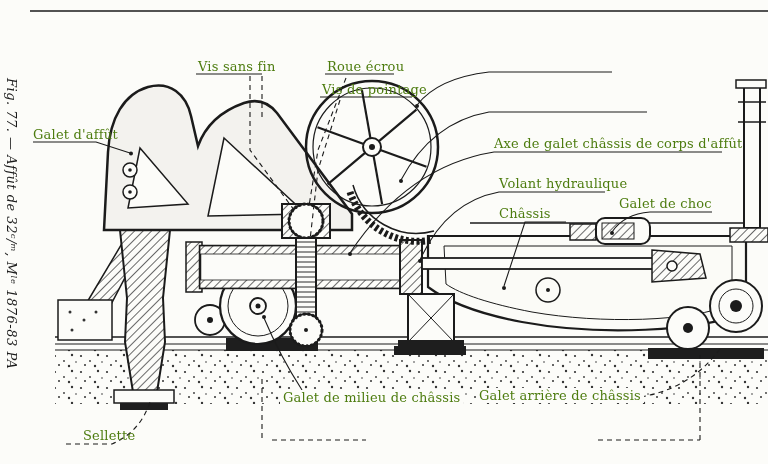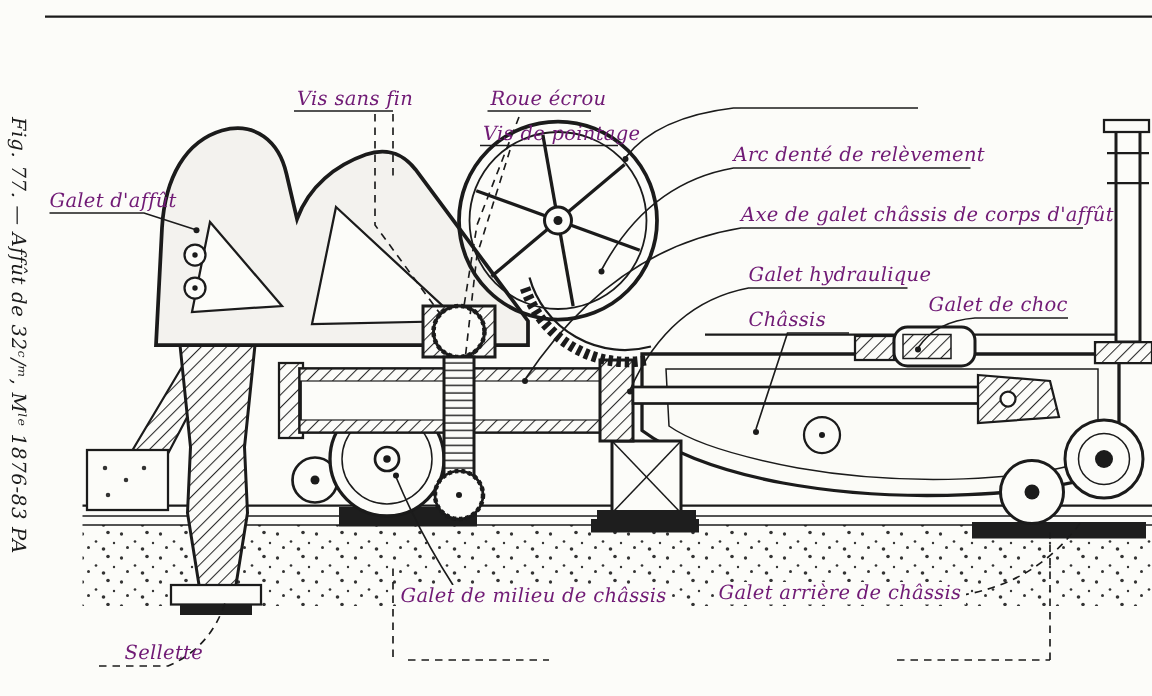--- a/index.html
+++ b/index.html
@@ -3,22 +3,22 @@
 <meta charset="utf-8">
 <style>
   html,body{margin:0;padding:0;background:#e8e8e4;}
   .plate{
     position:relative;width:768px;height:464px;overflow:hidden;
     background:#fcfcf9;color:#1b1b1b;
     font-family:"DejaVu Serif", serif;
   }
   .plate svg{position:absolute;left:0;top:0;}
   .lbl{
-    position:absolute;font-style:italic;font-size:13px;line-height:15px;
-    white-space:nowrap;color:#701a75;letter-spacing:0.2px;
+    position:absolute;font-size:13px;line-height:15px;
+    white-space:nowrap;color:#4d7c0f;letter-spacing:0.2px;
   }
   .lbl.bg{background:#fcfcf9;padding:0 3px;}
   .side-caption{
     position:absolute;left:4px;top:78px;height:360px;
     writing-mode:vertical-rl;
     font-style:italic;font-size:13px;letter-spacing:0.5px;color:#1b1b1b;
     white-space:nowrap;
   }
 </style>
 </head>
@@ -202,22 +202,21 @@
       <path d="M700,440 V355"></path>
     </g>
   </svg>
 
   <div class="side-caption">Fig. 77. — Affût de 32ᶜ/ᵐ, Mˡᵉ 1876-83 PA</div>
 
   <div class="lbl" style="left:33px;top:127px">Galet d'affût</div>
   <div class="lbl" style="left:198px;top:59px">Vis sans fin</div>
   <div class="lbl" style="left:327px;top:59px">Roue écrou</div>
   <div class="lbl" style="left:322px;top:82px">Vis de pointage</div>
-  <div class="lbl" style="left:489px;top:96px">Arc denté de relèvement</div>
   <div class="lbl" style="left:494px;top:136px">Axe de galet châssis de corps d'affût</div>
-  <div class="lbl" style="left:499px;top:176px">Galet hydraulique</div>
+  <div class="lbl" style="left:499px;top:176px">Volant hydraulique</div>
   <div class="lbl" style="left:499px;top:206px">Châssis</div>
   <div class="lbl" style="left:619px;top:196px">Galet de choc</div>
-  <div class="lbl bg" style="left:264px;top:390px">Galet de milieu de châssis</div>
+  <div class="lbl bg" style="left:280px;top:390px">Galet de milieu de châssis</div>
   <div class="lbl bg" style="left:476px;top:388px">Galet arrière de châssis</div>
   <div class="lbl" style="left:83px;top:428px">Sellette</div>
 
 </div>
 
 </body></html>

